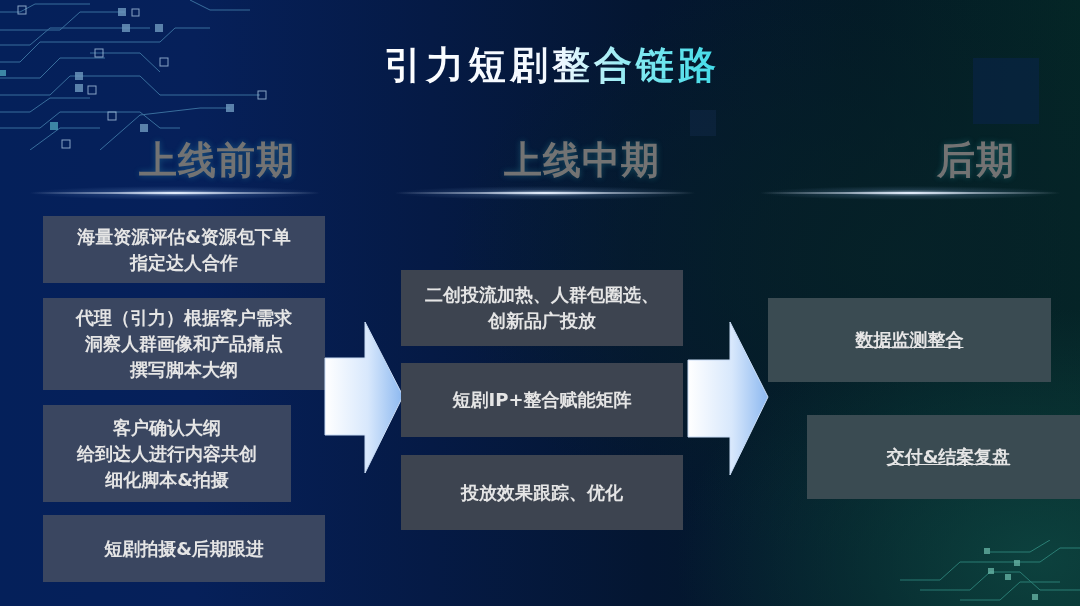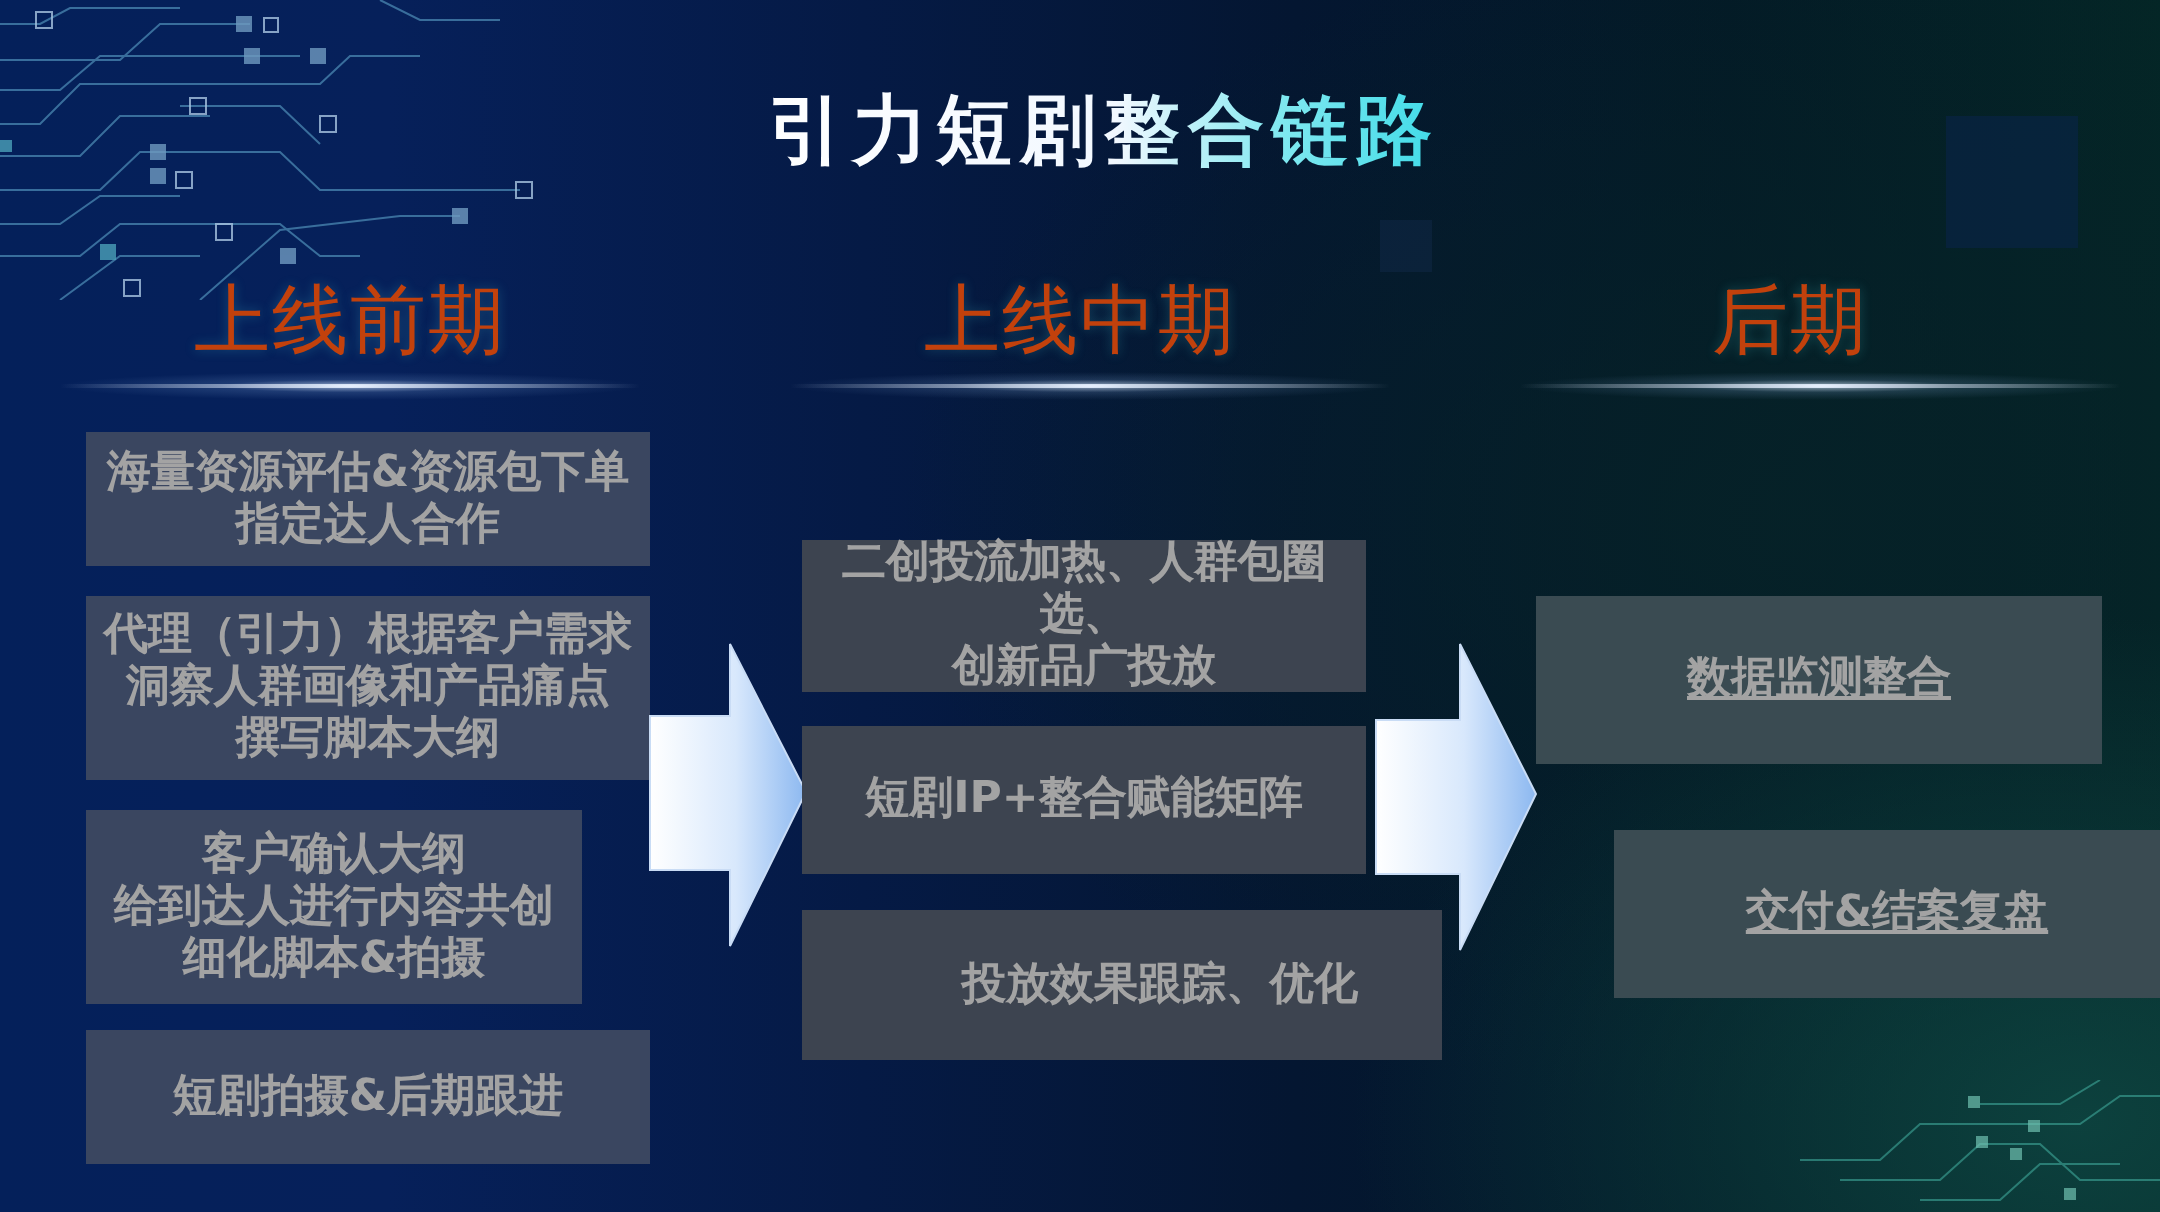--- a/index.html
+++ b/index.html
@@ -8,28 +8,28 @@
     background:
       radial-gradient(ellipse 520px 360px at 1040px 560px, rgba(14,70,66,0.85), rgba(14,70,66,0) 70%),
       radial-gradient(ellipse 600px 400px at 900px 260px, rgba(6,34,40,0.9), rgba(6,34,40,0) 75%),
       linear-gradient(90deg,#04205a 0%,#06205a 18%,#051a45 40%,#041631 60%,#031a26 80%,#042626 100%);
   }
   .circuit{position:absolute;pointer-events:none;}
   .title{position:absolute;left:0;width:1080px;top:40px;text-align:right;font-size:38px;font-weight:bold;letter-spacing:4px;
     background:linear-gradient(90deg,#ffffff 0%,#f2f8ff 55%,#7fe8f0 78%,#40dbe8 100%);
     -webkit-background-clip:text;background-clip:text;color:transparent;
     width:auto;left:360px;}
-  .phase{position:absolute;font-size:38px;font-weight:normal;color:#c2410c;text-align:center;letter-spacing:1px;
+  .phase{position:absolute;font-size:38px;font-weight:bold;color:#737373;text-align:right;letter-spacing:1px;
     text-shadow:0 0 6px rgba(80,230,240,0.25);}
   .flare{position:absolute;height:14px;
     background:radial-gradient(ellipse 50% 50% at 50% 50%, rgba(255,255,255,0.95) 0%, rgba(210,230,255,0.55) 12%, rgba(140,180,230,0.18) 45%, rgba(140,180,230,0) 100%);}
   .flare-line{position:absolute;height:2px;
     background:linear-gradient(90deg,rgba(180,210,255,0),rgba(230,240,255,0.9) 50%,rgba(180,210,255,0));}
   .box{position:absolute;display:flex;align-items:center;justify-content:center;text-align:center;
-    color:#a3a3a3;font-weight:bold;font-size:22px;line-height:26px;white-space:pre-line;}
+    color:#e5e5e5;font-weight:bold;font-size:18px;line-height:26px;white-space:pre-line;}
   .box.left{background:#3a4660;}
   .box.mid{background:#3d4450;}
   .box.right{background:#3a4b52;text-decoration:underline;}
   .deco-sq{position:absolute;}
 </style>
 </head>
 <body>
 
 <svg class="circuit" style="left:0;top:0;" width="300" height="150" viewBox="0 0 300 150">
   <g stroke="#4f8fb8" stroke-width="1" fill="none" opacity="0.7">
@@ -120,21 +120,21 @@
       <stop offset="0.55" stop-color="#d8e8fc"></stop>
       <stop offset="1" stop-color="#8cb8f0"></stop>
     </linearGradient>
   </defs>
   <path d="M2 38 L42 38 L42 2 L80 76 L42 153 L42 115 L2 115 Z" fill="url(#ag1)" stroke="#c9dcf5" stroke-width="1"></path>
 </svg>
 
 <div class="box mid" style="left:401px;top:270px;width:282px;height:76px;">二创投流加热、人群包圈选、
 创新品广投放</div>
 <div class="box mid" style="left:401px;top:363px;width:282px;height:74px;text-align:center;">短剧IP+整合赋能矩阵</div>
-<div class="box mid" style="left:401px;top:455px;width:282px;height:75px;padding-left:38px;">投放效果跟踪、优化</div>
+<div class="box mid" style="left:401px;top:455px;width:282px;height:75px;">投放效果跟踪、优化</div>
 
 <svg class="circuit" style="left:686px;top:320px;" width="86" height="158" viewBox="0 0 86 158">
   <defs>
     <linearGradient id="ag2" x1="0" y1="0" x2="1" y2="0">
       <stop offset="0" stop-color="#ffffff"></stop>
       <stop offset="0.55" stop-color="#d8e8fc"></stop>
       <stop offset="1" stop-color="#8cb8f0"></stop>
     </linearGradient>
   </defs>
   <path d="M2 40 L44 40 L44 2 L82 77 L44 155 L44 117 L2 117 Z" fill="url(#ag2)" stroke="#c9dcf5" stroke-width="1"></path>

